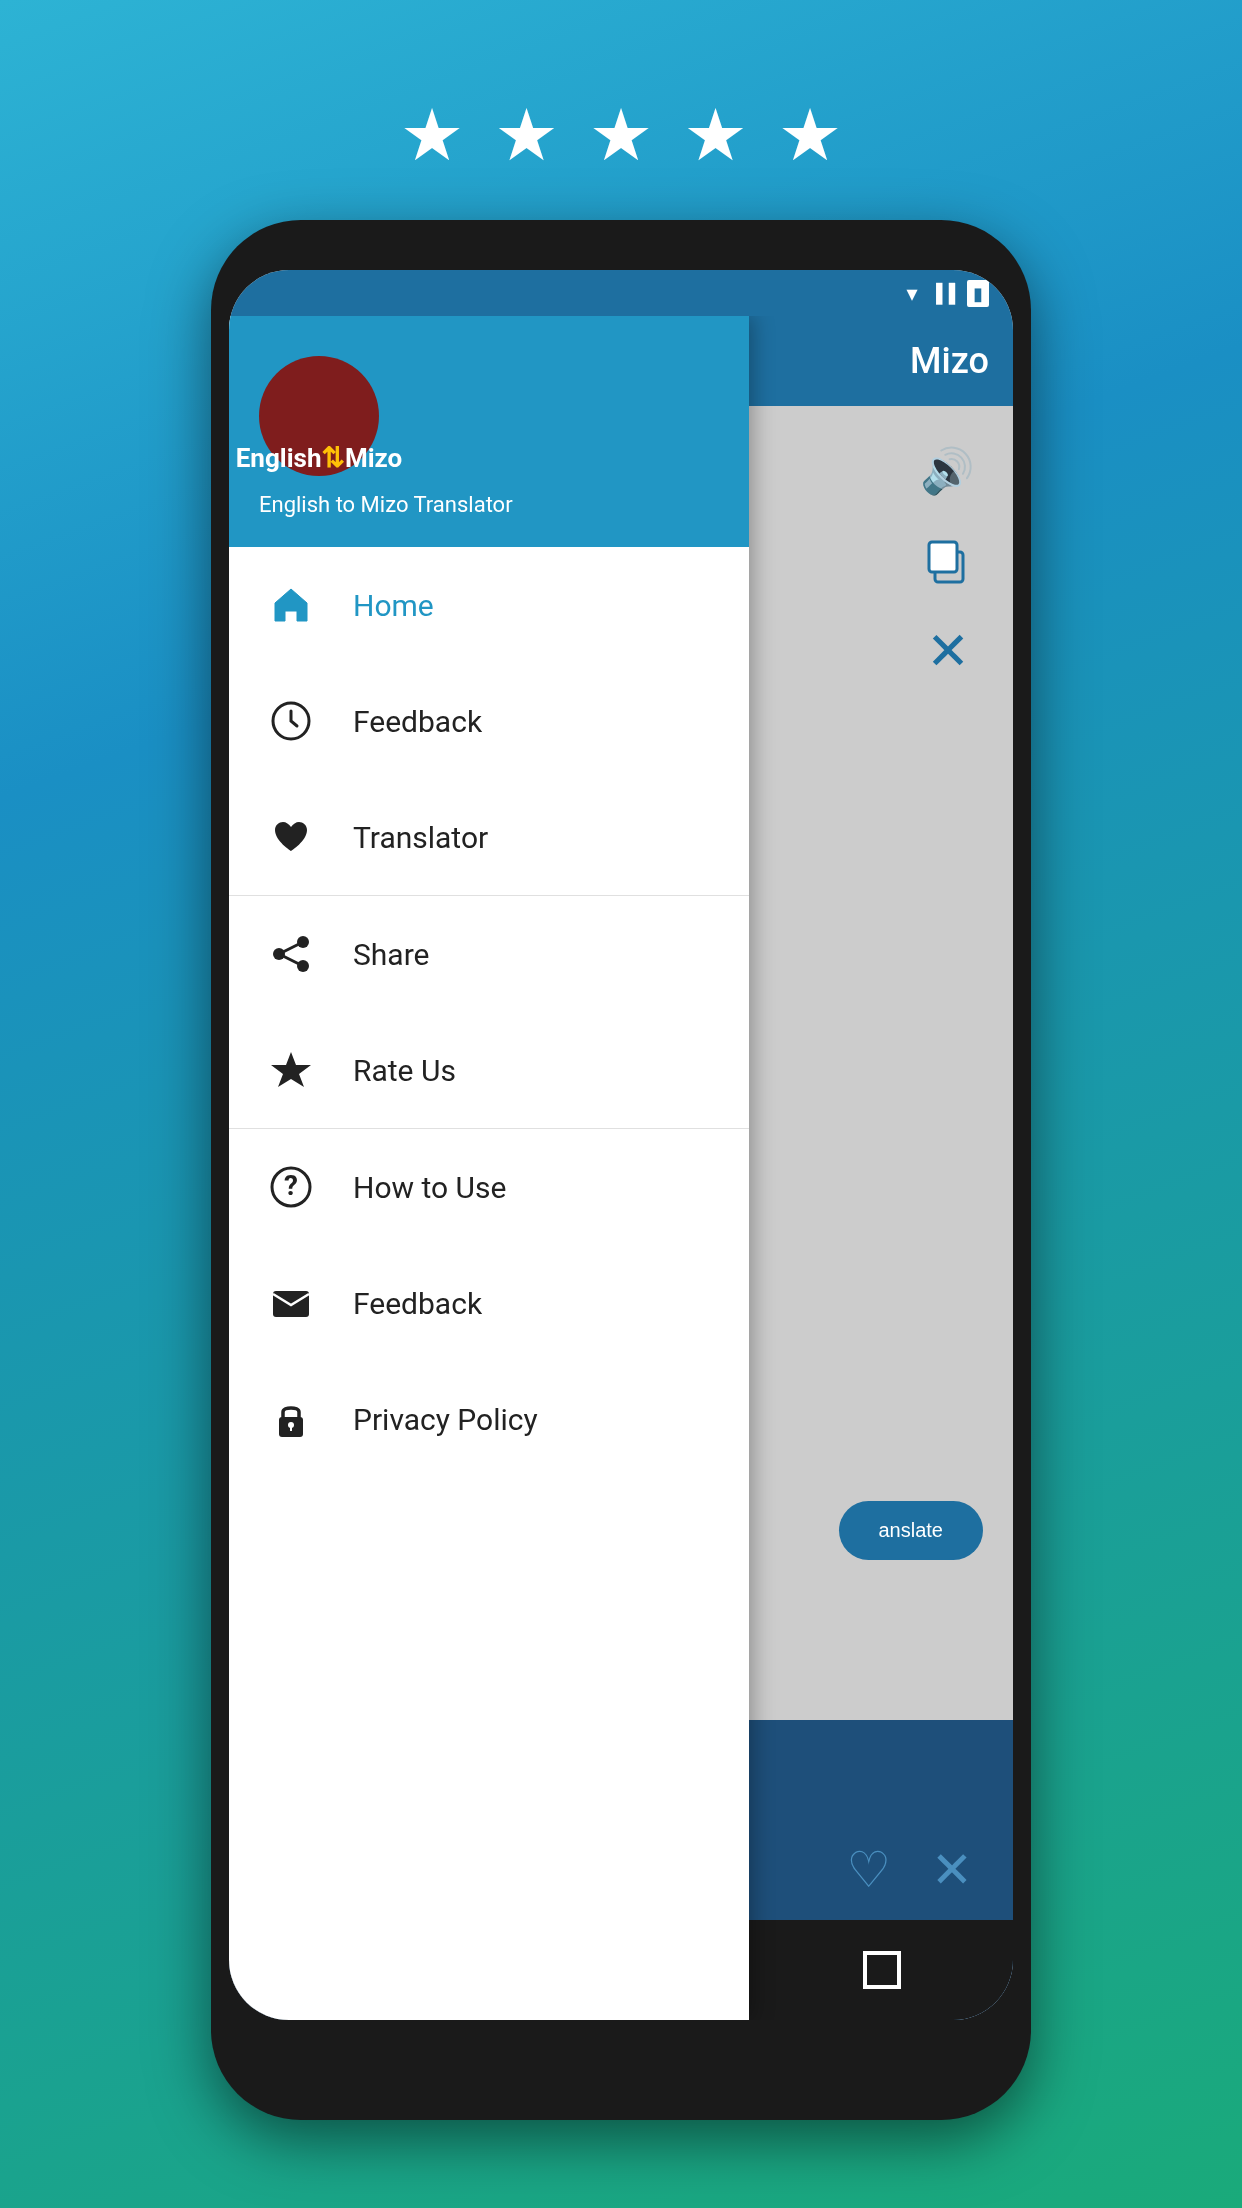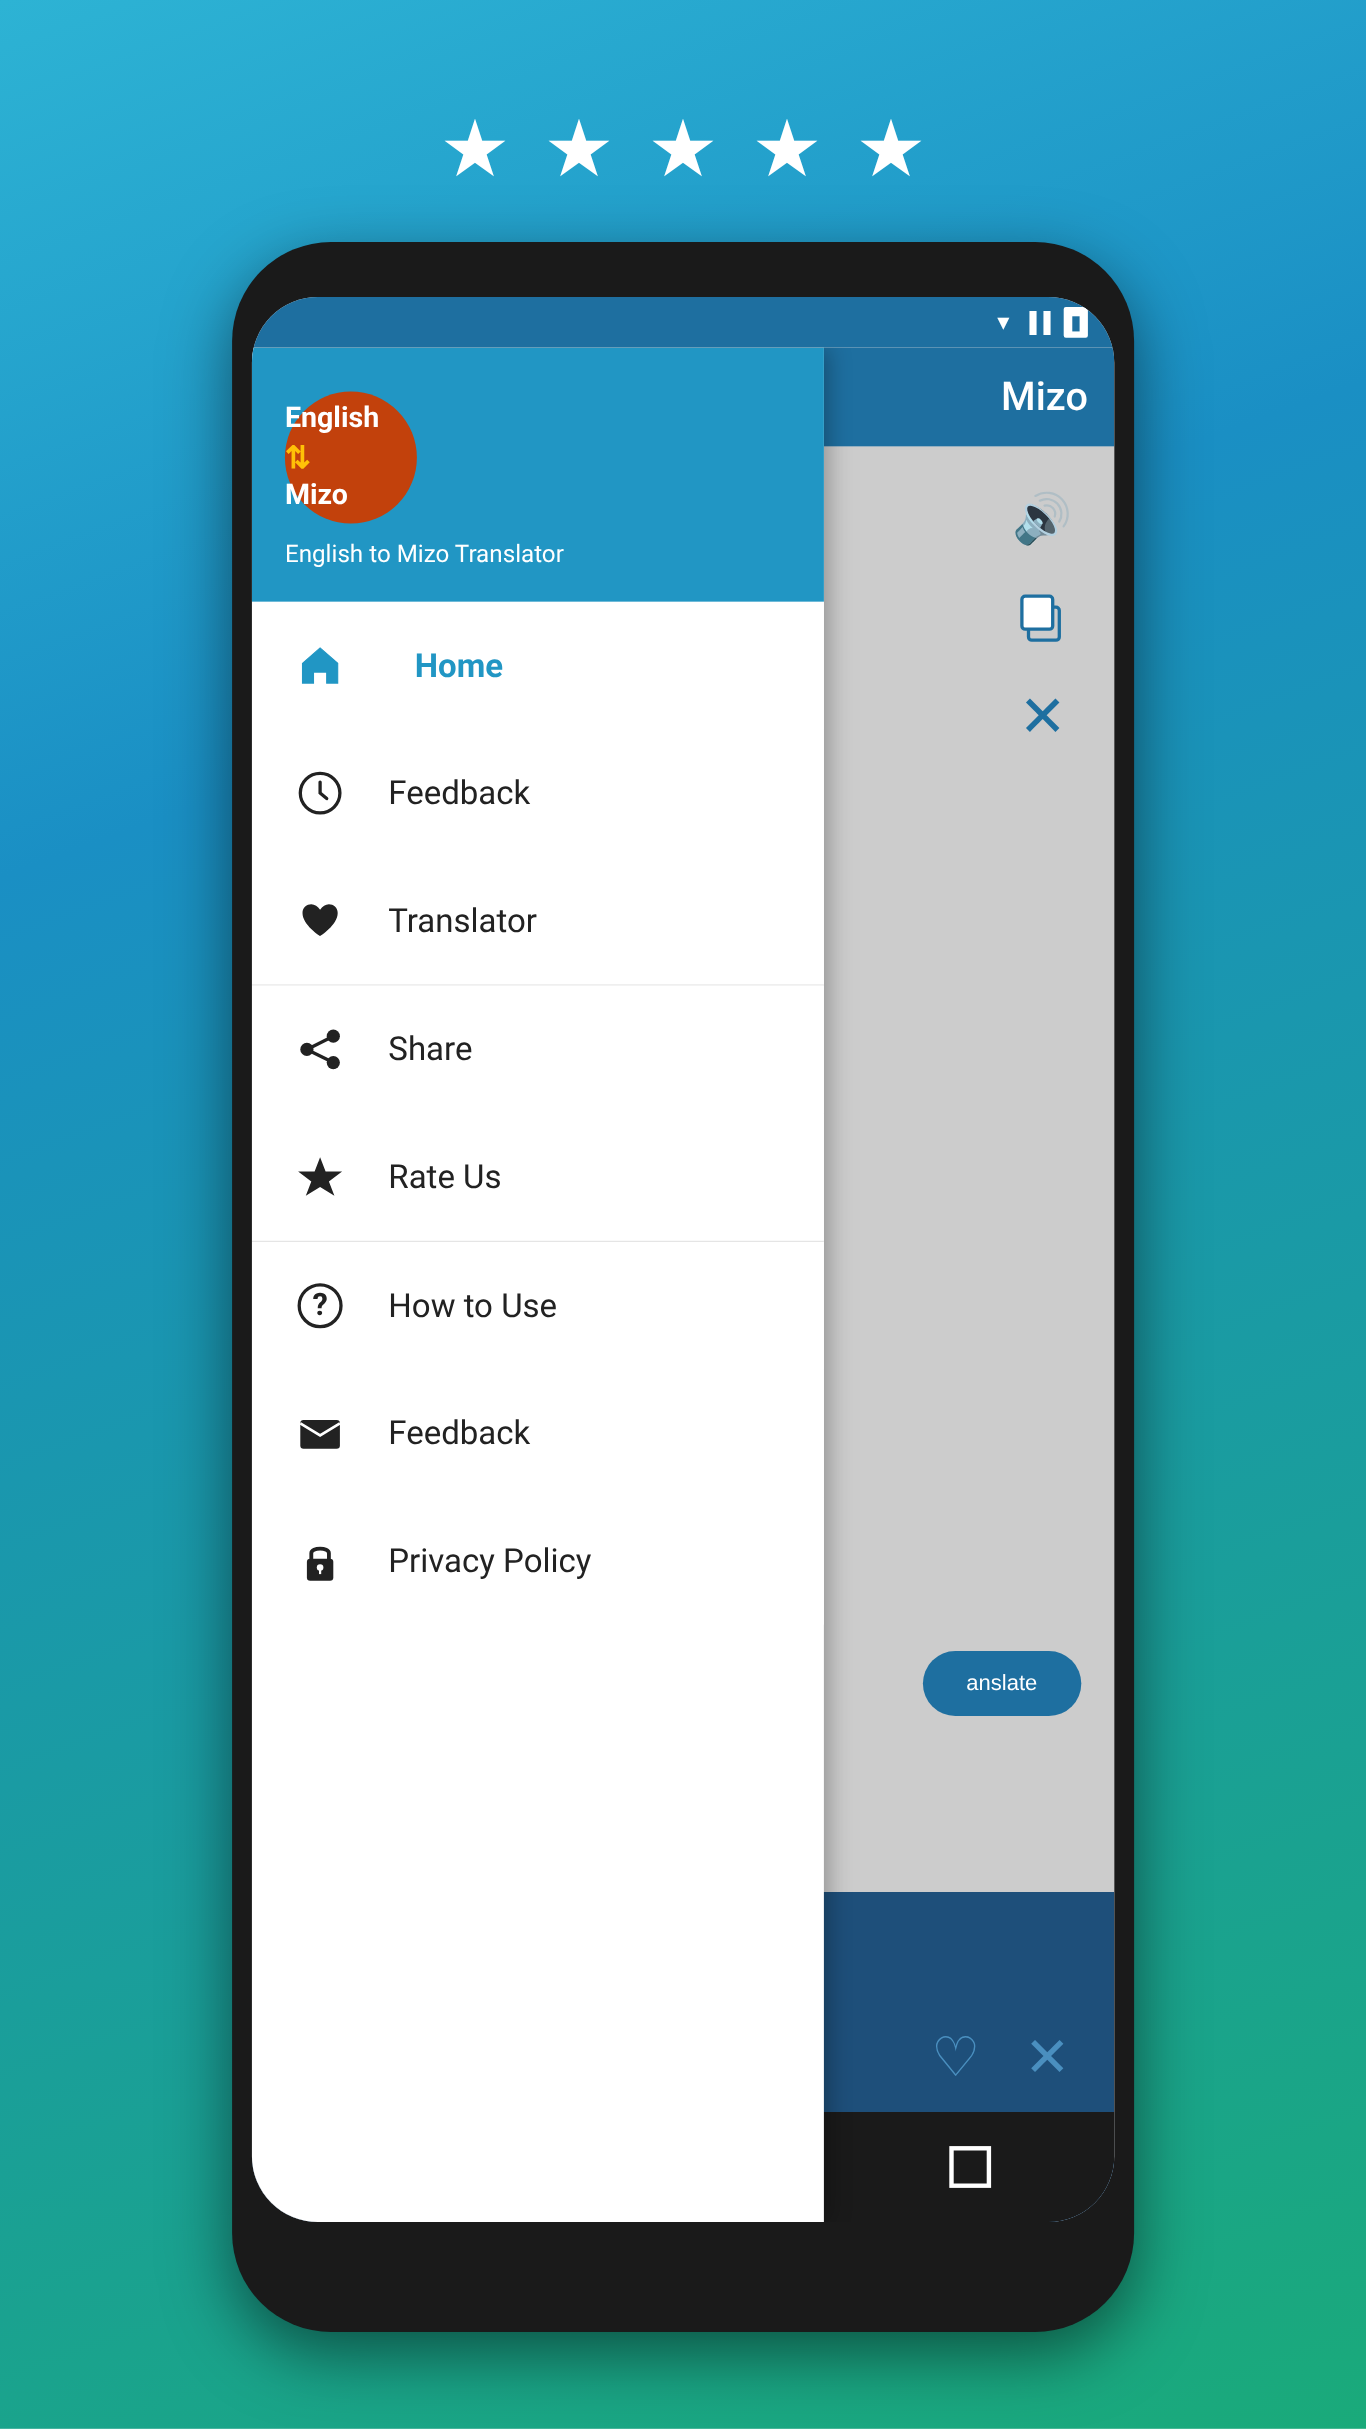--- a/index.html
+++ b/index.html
@@ -200,24 +200,24 @@
       display: flex;
       flex-direction: column;
       gap: 16px;
       flex-shrink: 0;
     }
 
     .drawer-avatar {
       width: 120px;
       height: 120px;
       border-radius: 60px;
-      background: #c2410c;
-      display: flex;
-      flex-direction: column;
-      align-items: flex-start;
+      background: #7f1d1d;
+      display: flex;
+      flex-direction: row;
+      align-items: flex-end;
       justify-content: center;
       color: white;
       font-size: 26px;
       font-weight: bold;
       line-height: 1.3;
     }
 
     .drawer-subtitle {
       color: white;
       font-size: 22px;
@@ -267,22 +267,21 @@
     }
 
     .menu-item-label {
       font-size: 30px;
       color: #222;
       font-weight: 400;
     }
 
     .menu-item-label.active {
       color: #2196c4;
-      font-weight: 700;
-      margin-left: 24px;
+      font-weight: 400;
     }
 
     
     .phone-nav-bar {
       position: absolute;
       bottom: 0;
       left: 0;
       right: 0;
       height: 100px;
       background: #1a1a1a;

